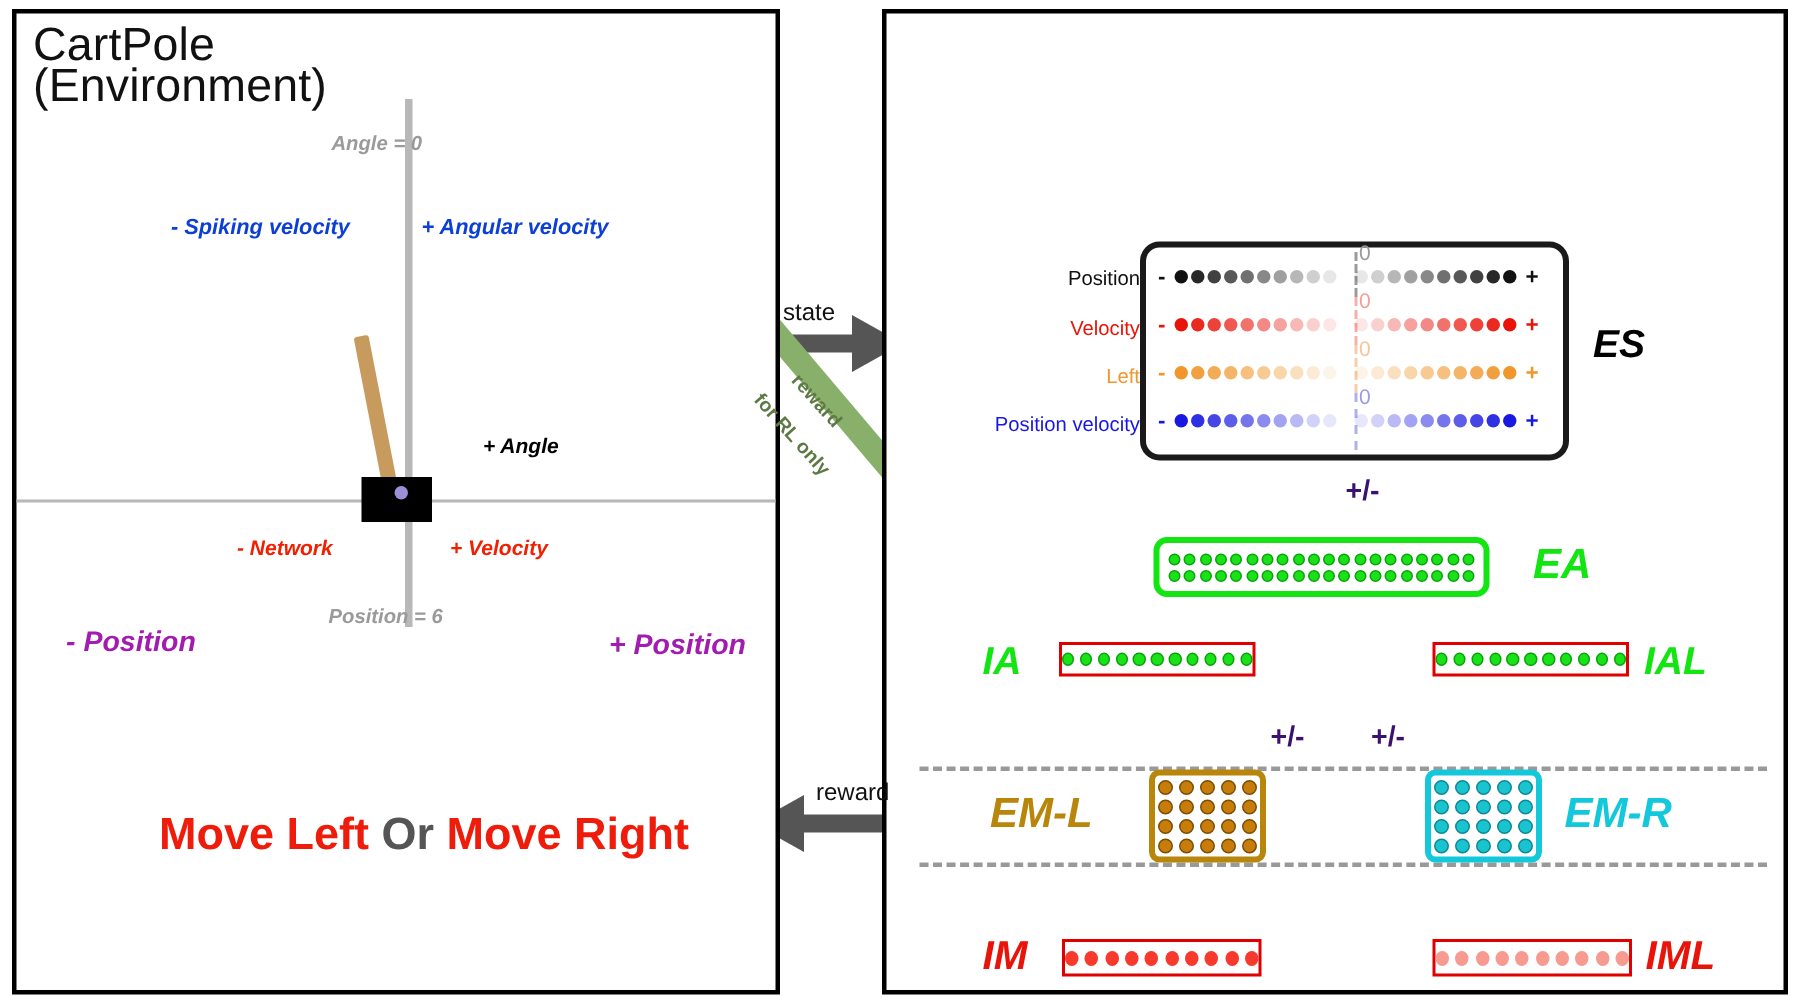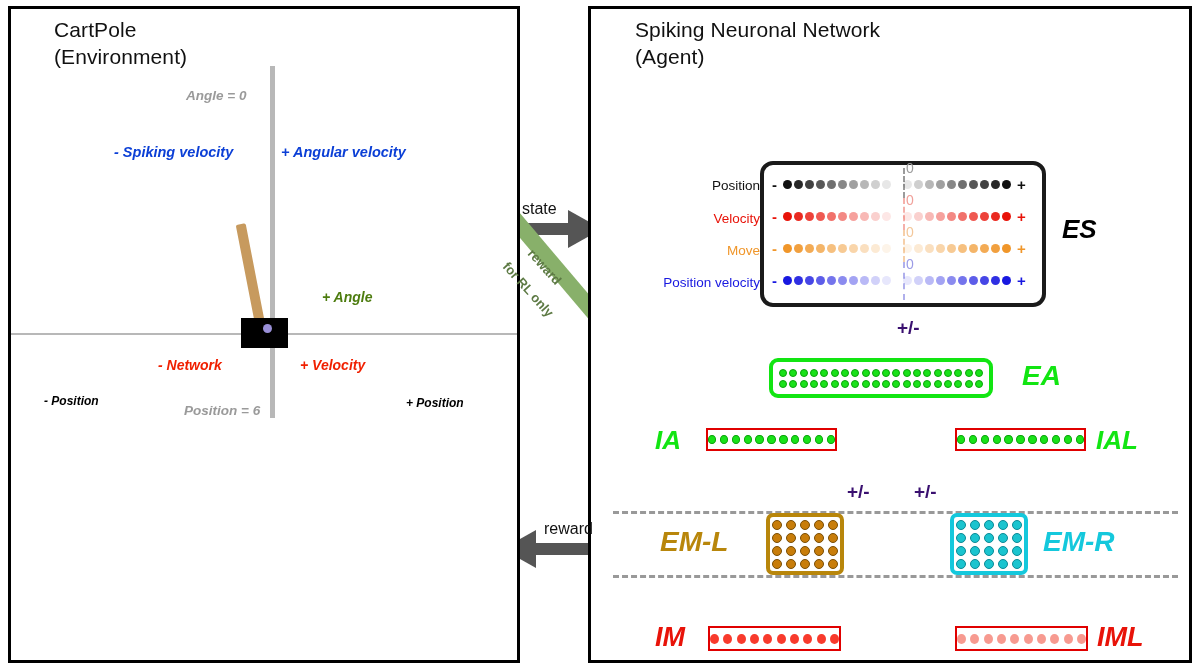--- a/index.html
+++ b/index.html
@@ -3,32 +3,32 @@
 <meta charset="utf-8">
 <style>
   html,body{margin:0;padding:0;background:#ffffff;}
   body{width:1200px;height:669px;font-family:"Liberation Sans",sans-serif;overflow:hidden;}
   #root{position:relative;width:1200px;height:669px;background:#fff;}
 
   .panel{position:absolute;background:#fff;border:3px solid #000;box-sizing:border-box;}
   #panel-left{left:8px;top:6px;width:512px;height:657px;}
   #panel-right{left:588px;top:6px;width:604px;height:657px;}
 
-  .panel-title{position:absolute;font-size:21px;line-height:27px;color:#111;letter-spacing:.1px;white-space:pre-line;margin-left:32px;}
+  .panel-title{position:absolute;font-size:31px;line-height:27px;color:#111;letter-spacing:.1px;white-space:pre-line;}
 
   .lbl{position:absolute;white-space:nowrap;}
 
   
   .vline{position:absolute;background:#b8b8b8;}
   .hline{position:absolute;background:#b8b8b8;}
-  .gray-it{color:#9a9a9a;font-style:italic;font-weight:bold;font-size:13.5px;}
+  .gray-it{color:#9a9a9a;font-style:italic;font-weight:bold;font-size:13.5px;margin-left:35px;}
   .blue-it{color:#0b3fd6;font-style:italic;font-weight:bold;font-size:14.5px;}
   .red-it{color:#f02000;font-style:italic;font-weight:bold;font-size:14px;}
-  .orange-it{color:#4d7c0f;font-style:italic;font-weight:bold;font-size:14px;}
-  .black-it{color:#000000;font-style:italic;font-weight:bold;font-size:12px;}
+  .orange-it{color:#000000;font-style:italic;font-weight:bold;font-size:14px;}
+  .black-it{color:#a21caf;font-style:italic;font-weight:bold;font-size:19px;margin-top:24px;}
   .move-line{position:absolute;font-size:30px;font-weight:bold;white-space:nowrap;}
   .mv-red{color:#ef1c0c;}
   .mv-gray{color:#555;}
 
   .cart{position:absolute;background:#000;}
   .pole{position:absolute;background:#c79a5e;border-radius:2px;}
   .pivot{position:absolute;background:#9a90d8;border-radius:50%;}
 
   
   #es-box{position:absolute;border:4px solid #1a1a1a;border-radius:13px;background:#fff;box-sizing:border-box;}
@@ -226,36 +226,37 @@
   <div class="pivot" style="left:263px;top:324px;width:9px;height:9px;"></div>
 
   <div class="lbl red-it" style="left:158px;top:357px;">- Network</div>
   <div class="lbl red-it" style="left:300px;top:357px;">+ Velocity</div>
 
   <div class="lbl black-it" style="left:44px;top:394px;">- Position</div>
   <div class="lbl black-it" style="left:406px;top:396px;">+ Position</div>
 
   <div class="lbl gray-it" style="left:184px;top:403px;">Position = 6</div>
 
+  <div class="move-line" style="left:106px;top:540px;">
+    <span class="mv-red">Move Left</span><span class="mv-gray"> Or </span><span class="mv-red">Move Right</span>
+  </div>
 
   <div class="panel" id="panel-right"></div>
 
-  <div class="panel-title" style="left:603px;top:16px;">Spiking Neuronal Network
-(Agent)</div>
 
   <div class="lbl" style="left:522px;top:200px;font-size:16px;color:#111;">state</div>
   <div class="lbl" style="left:536px;top:246px;font-size:13px;color:#5d7a44;font-weight:bold;transform:rotate(48deg);transform-origin:left top;">reward</div>
   <div class="lbl" style="left:511px;top:259px;font-size:13px;color:#5d7a44;font-weight:bold;transform:rotate(48deg);transform-origin:left top;">for RL only</div>
   <div class="lbl" style="left:544px;top:520px;font-size:16px;color:#111;">reward</div>
 
   <div id="es-box" style="left:760px;top:161px;width:286px;height:146px;"></div>
 
   <div class="es-rowlabel" style="left:640px;top:178px;width:120px;color:#111111;">Position</div>
   <div class="es-rowlabel" style="left:640px;top:211px;width:120px;color:#e81309;">Velocity</div>
-  <div class="es-rowlabel" style="left:640px;top:243px;width:120px;color:#f0962a;">Move</div>
+  <div class="es-rowlabel" style="left:640px;top:243px;width:120px;color:#f0962a;">Left</div>
   <div class="es-rowlabel" style="left:614px;top:275px;width:146px;color:#1818e0;">Position velocity</div>
 
   <div class="zero-dash" style="left:903px;top:168px;height:30px;border-color:#9b9b9b;"></div>
   <div class="zero-dash" style="left:903px;top:198px;height:32px;border-color:#f5b0aa;"></div>
   <div class="zero-dash" style="left:903px;top:230px;height:32px;border-color:#f6cfa8;"></div>
   <div class="zero-dash" style="left:903px;top:262px;height:38px;border-color:#b0b0ec;"></div>
 
   <div class="zero-tick" style="left:906px;top:160px;color:#9b9b9b;">0</div>
   <div class="zero-tick" style="left:906px;top:192px;color:#f0a09a;">0</div>
   <div class="zero-tick" style="left:906px;top:224px;color:#f3c79a;">0</div>

